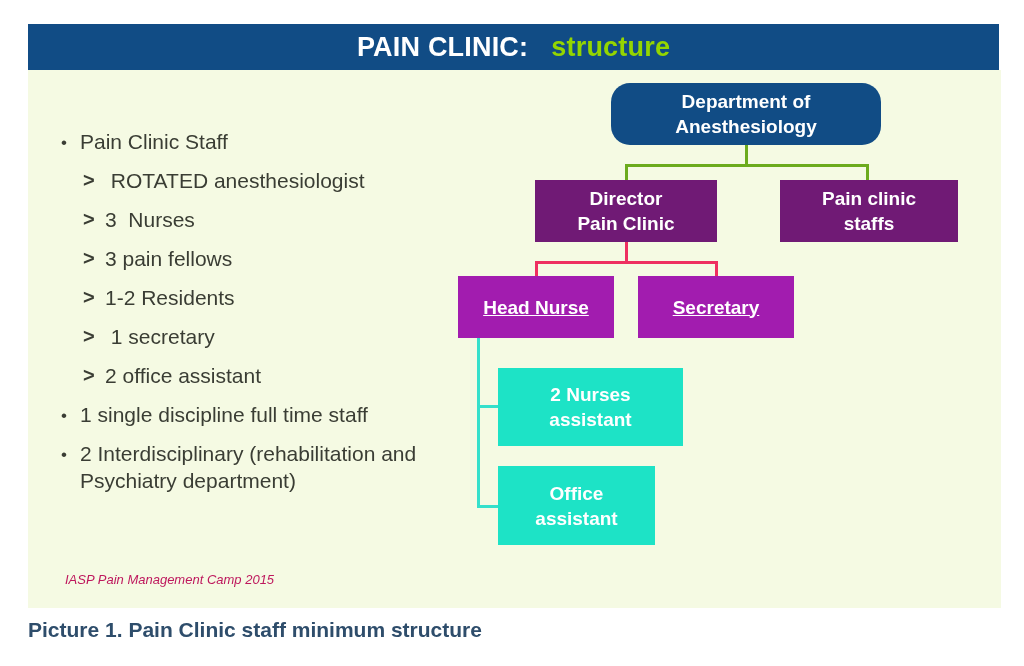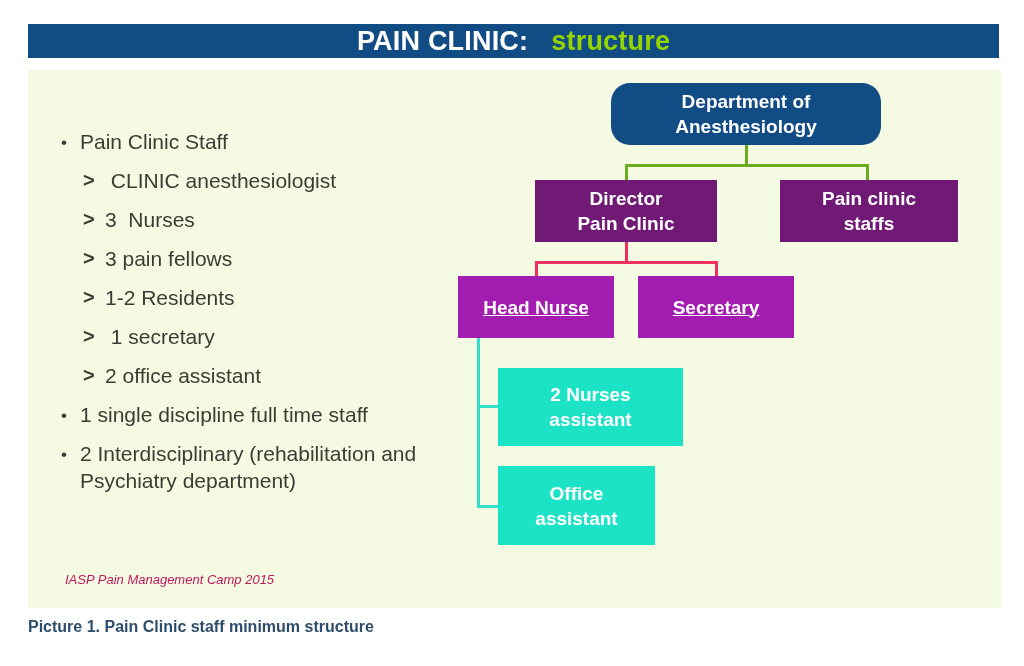--- a/index.html
+++ b/index.html
@@ -2,21 +2,21 @@
 <html><head>
 <meta charset="utf-8">
 <style>
   html,body{margin:0;padding:0;background:#ffffff;}
   .page{
     position:relative;width:1024px;height:666px;background:#ffffff;
     font-family:"Liberation Sans","DejaVu Sans",sans-serif;overflow:hidden;
   }
   
   .titlebar{
-    position:absolute;left:28px;top:24px;width:971px;height:34px;
+    position:absolute;left:28px;top:24px;width:971px;height:46px;
     background:#114c85;display:flex;align-items:center;justify-content:center;
     font-size:27px;font-weight:bold;letter-spacing:.2px;
   }
   .t-main{color:#ffffff;}
   .t-accent{color:#94d500;margin-left:23px;}
   
   .slide{
     position:absolute;left:28px;top:70px;width:973px;height:538px;
     background:#f5fae3;
   }
@@ -59,21 +59,21 @@
   .g-v3{left:838px;top:94px;width:3px;height:16px;}
   .p-v1{left:597px;top:172px;width:3px;height:21px;}
   .p-h {left:507px;top:191px;width:183px;height:3px;}
   .p-v2{left:507px;top:191px;width:3px;height:15px;}
   .p-v3{left:687px;top:191px;width:3px;height:15px;}
   .cy-v {left:449px;top:268px;width:3px;height:170px;}
   .cy-h1{left:449px;top:335px;width:21px;height:3px;}
   .cy-h2{left:449px;top:435px;width:21px;height:3px;}
   
   .caption{
-    position:absolute;left:28px;top:618px;font-size:16px;font-weight:bold;color:#2e4d6b;
+    position:absolute;left:28px;top:618px;font-size:21px;font-weight:bold;color:#2e4d6b;
   }
 </style>
 </head>
 <body>
 
 <div class="page">
 
   <header class="titlebar">
     <span class="t-main">PAIN CLINIC:</span>
     <span class="t-accent">structure</span>
@@ -81,21 +81,21 @@
 
   <section class="slide">
 
     <div class="list">
       <div class="li bullet">
         <span class="mark">•</span>
         <span class="txt">Pain Clinic Staff</span>
       </div>
       <div class="li sub">
         <span class="mark">&gt;</span>
-        <span class="txt"> CLINIC anesthesiologist</span>
+        <span class="txt"> ROTATED anesthesiologist</span>
       </div>
       <div class="li sub">
         <span class="mark">&gt;</span>
         <span class="txt">3  Nurses</span>
       </div>
       <div class="li sub">
         <span class="mark">&gt;</span>
         <span class="txt">3 pain fellows</span>
       </div>
       <div class="li sub">

